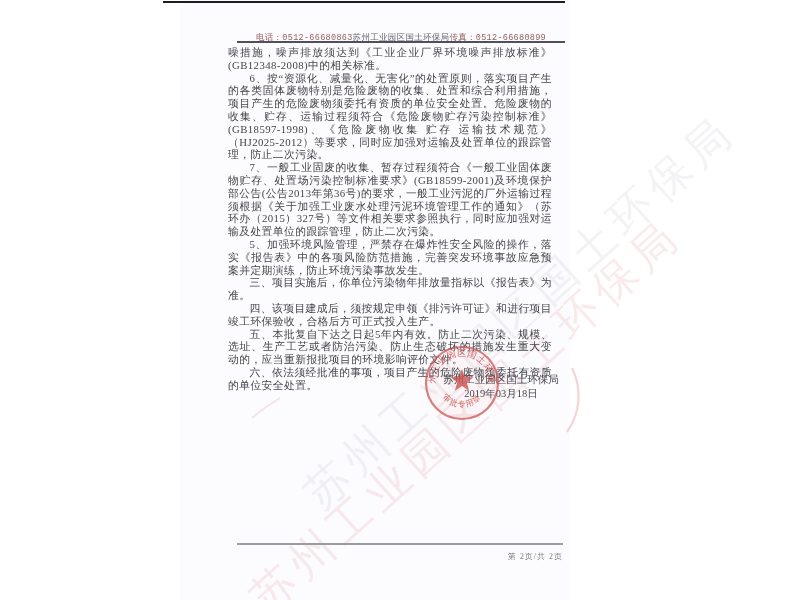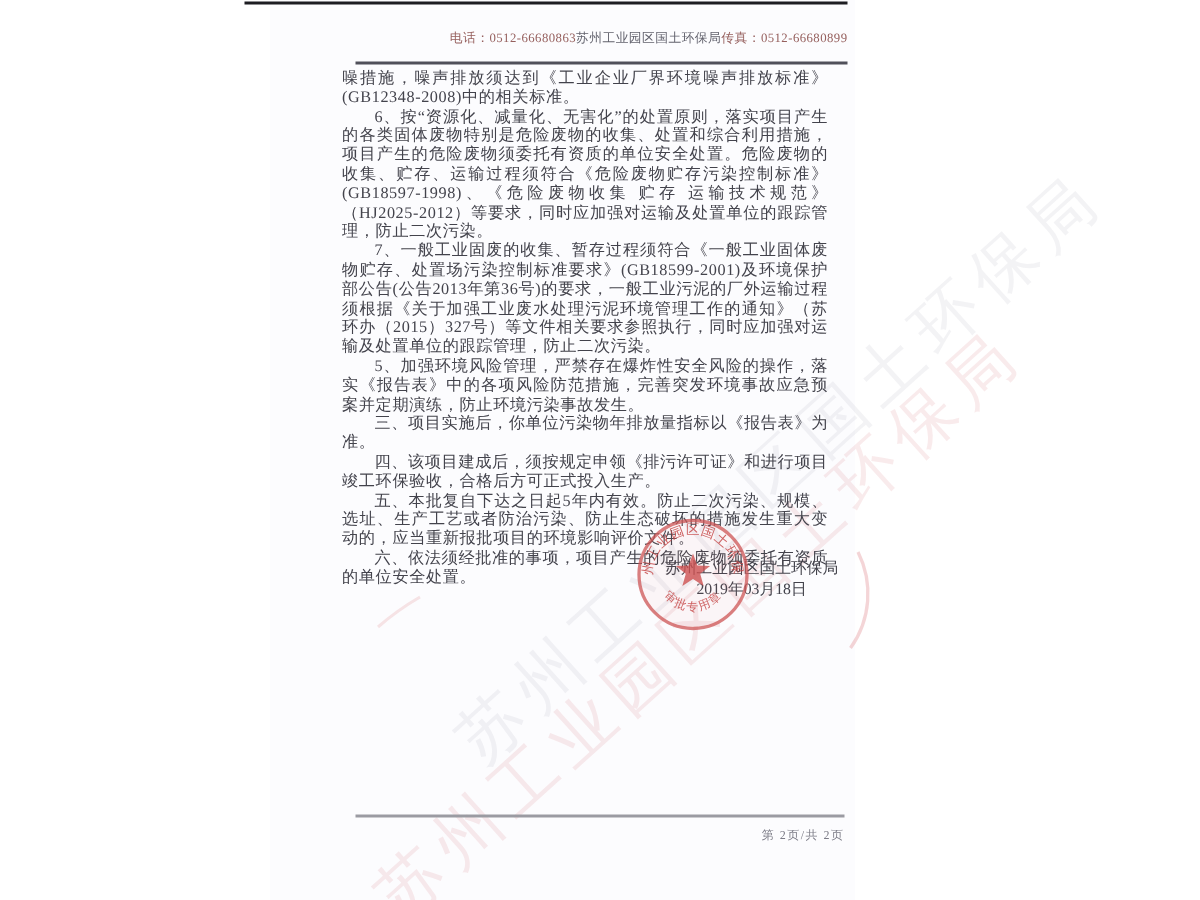--- a/index.html
+++ b/index.html
@@ -13,23 +13,23 @@
   }
   .paper-tint{
     position:absolute;left:180px;top:0;width:390px;height:600px;
     background:#fcfcfe;
   }
   .top-edge-line{
     position:absolute;left:163px;top:1px;width:402px;height:2px;
     background:#1d1d22;
   }
   .header-row{
-    position:absolute;left:237px;top:20px;width:328px;
-    display:flex;justify-content:flex-end;align-items:baseline;
-    font-size:8.5px;letter-spacing:0.3px;white-space:nowrap;
+    position:absolute;left:237px;top:32px;width:328px;
+    display:flex;justify-content:center;align-items:baseline;
+    font-size:8.5px;letter-spacing:0.3px;white-space:nowrap;font-family:Liberation Mono, monospace;
   }
   .header-contact{color:#96605e;}
   .header-org{color:#63636e;}
   .header-divider{
     position:absolute;left:237px;top:41px;width:328px;height:1.5px;
     background:#50505a;
   }
   .doc-body{
     position:absolute;left:228px;top:46px;width:324px;
     font-size:10.8px;line-height:12.8px;letter-spacing:0.4px;

